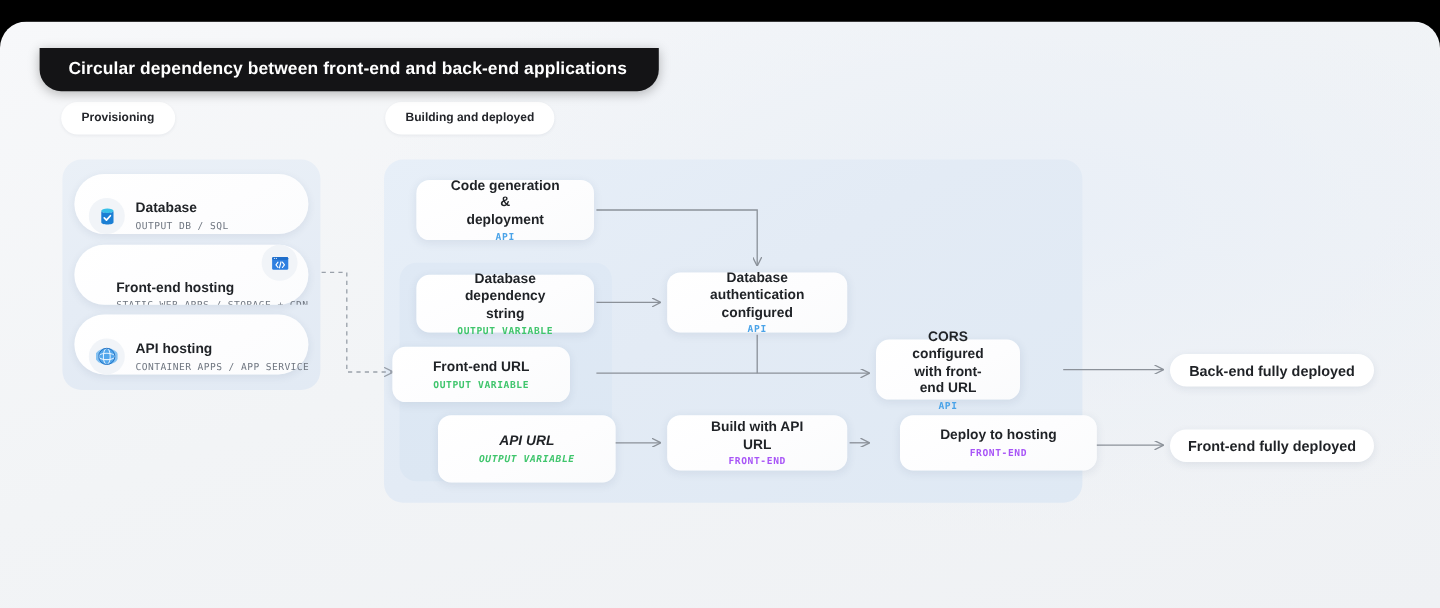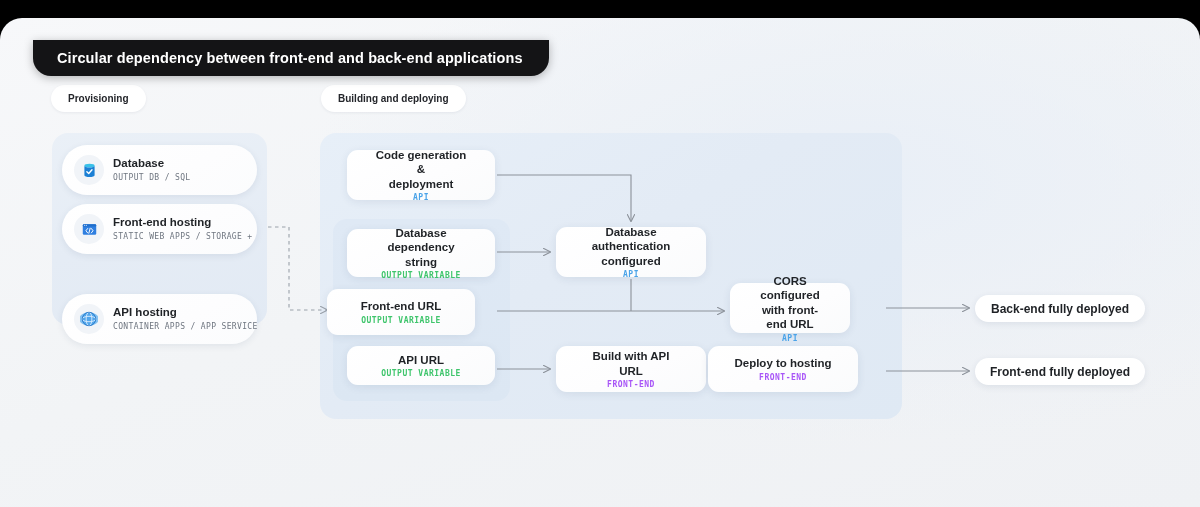--- a/index.html
+++ b/index.html
@@ -91,27 +91,27 @@
   }
 
   
   .prov-card {
     position: absolute;
     left: 62px;
     width: 195px; height: 50px;
     background: linear-gradient(150deg, #ffffff 0%, #fdfdfe 60%, #fbfcfd 100%);
     border-radius: 25px;
     box-shadow: 0 2px 7px rgba(38,60,90,.085);
-    display: flex; align-items: center;
+    display: flex; align-items: flex-end;
     padding-left: 12px;
     z-index: 10;
   }
   #prov-0 { top: 145px; }
-  #prov-1 { top: 204px; }
-  #prov-2 { top: 262px; margin-top: 32px; }
+  #prov-1 { top: 204px; flex-direction: column; }
+  #prov-2 { top: 262px; }
 
   .prov-ic {
     width: 30px; height: 30px;
     border-radius: 50%;
     background: #f1f4f8;
     display: flex; align-items: center; justify-content: center;
     flex: 0 0 30px;
     margin-right: 9px;
   }
   .prov-tx { overflow: hidden; }
@@ -148,25 +148,25 @@
     font-size: 8px; letter-spacing: .5px;
     margin-top: 2px; font-weight: 700;
   }
   .tag-api  { color: #4aa3e8; }
   .tag-out  { color: #3fc56c; }
   .tag-fe   { color: #a855f7; }
 
   #n-codegen  { left: 347px; top: 150px;  width: 148px; height: 50px; }
   #n-dbconn   { left: 347px; top: 229px;  width: 148px; height: 48px; }
   #n-feurl    { left: 327px; top: 289px;  width: 148px; height: 46px; }
-  #n-apiurl   { left: 347px; top: 346px;  width: 148px; height: 39px; }
+  #n-apiurl   { left: 365px; top: 346px;  width: 148px; height: 56px; font-style: italic; }
   #n-dbauth   { left: 556px; top: 227px;  width: 150px; height: 50px; }
   #n-build    { left: 556px; top: 346px;  width: 150px; height: 46px; align-items: center; }
   #n-cors     { left: 730px; top: 283px;  width: 120px; height: 50px; }
-  #n-deploy   { left: 708px; top: 346px;  width: 150px; height: 46px; align-items: center; }
+  #n-deploy   { left: 750px; top: 346px;  width: 164px; height: 46px; align-items: center; }
 
   
   .result {
     position: absolute;
     left: 975px;
     width: 170px; height: 27px;
     background: #ffffff;
     border-radius: 14px;
     box-shadow: 0 2px 7px rgba(38,60,90,.09);
     display: flex; align-items: center; justify-content: center;
@@ -219,21 +219,21 @@
   </svg>
 
   <div class="panel" id="panel-prov"></div>
   <div class="panel" id="panel-build"></div>
   <div class="panel" id="panel-vars"></div>
 
   <div class="chip" id="chip-prov">
     <span>Provisioning</span>
   </div>
   <div class="chip" id="chip-build">
-    <span>Building and deploying</span>
+    <span>Building and deployed</span>
   </div>
 
   <div class="prov-card" id="prov-0">
     <span class="prov-ic">
       <svg width="17" height="17" viewBox="0 0 24 24">
         <ellipse cx="12" cy="5.2" rx="7.2" ry="2.7" fill="#39c0e8"></ellipse>
         <path d="M4.8 5.2 v13.4 c0 1.5 3.2 2.7 7.2 2.7 s7.2 -1.2 7.2 -2.7 V5.2 c0 1.5 -3.2 2.7 -7.2 2.7 S4.8 6.7 4.8 5.2 z" fill="#1b7fd4"></path>
         <path d="M8.3 13.6 l2.6 2.6 l4.6 -5.2" fill="none" stroke="#ffffff" stroke-width="2" stroke-linecap="round" stroke-linejoin="round"></path>
       </svg>
     </span>

